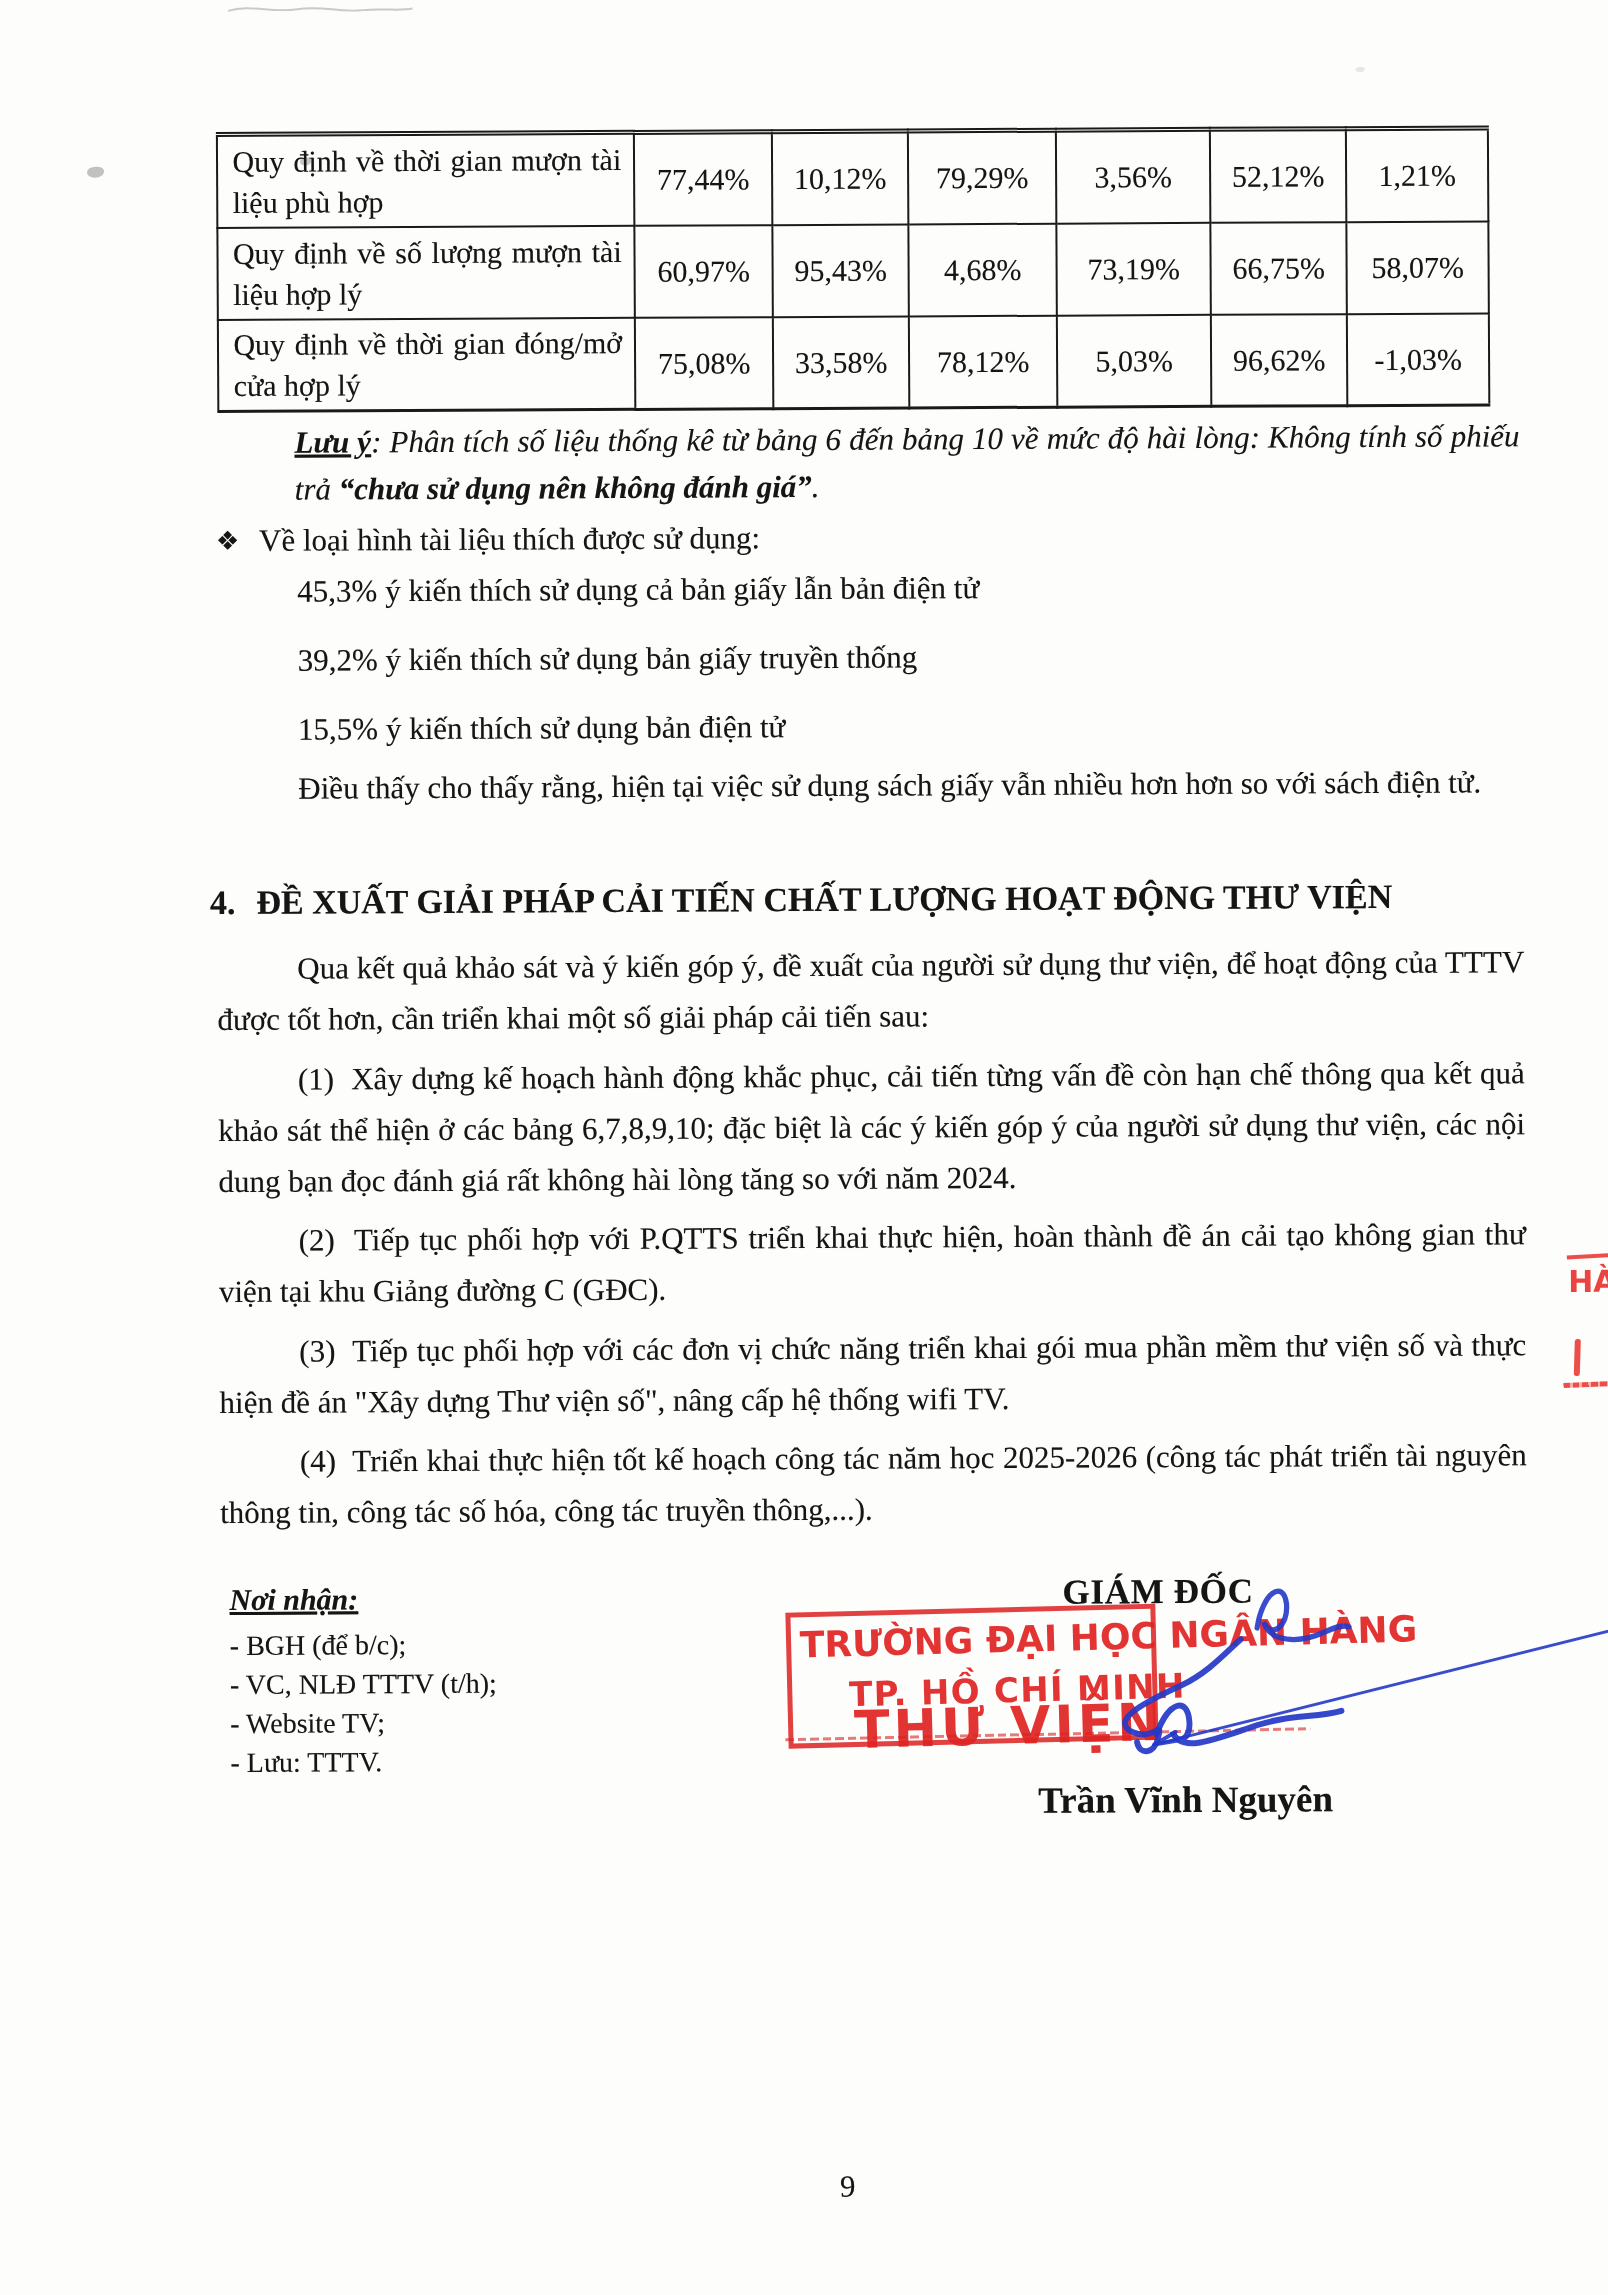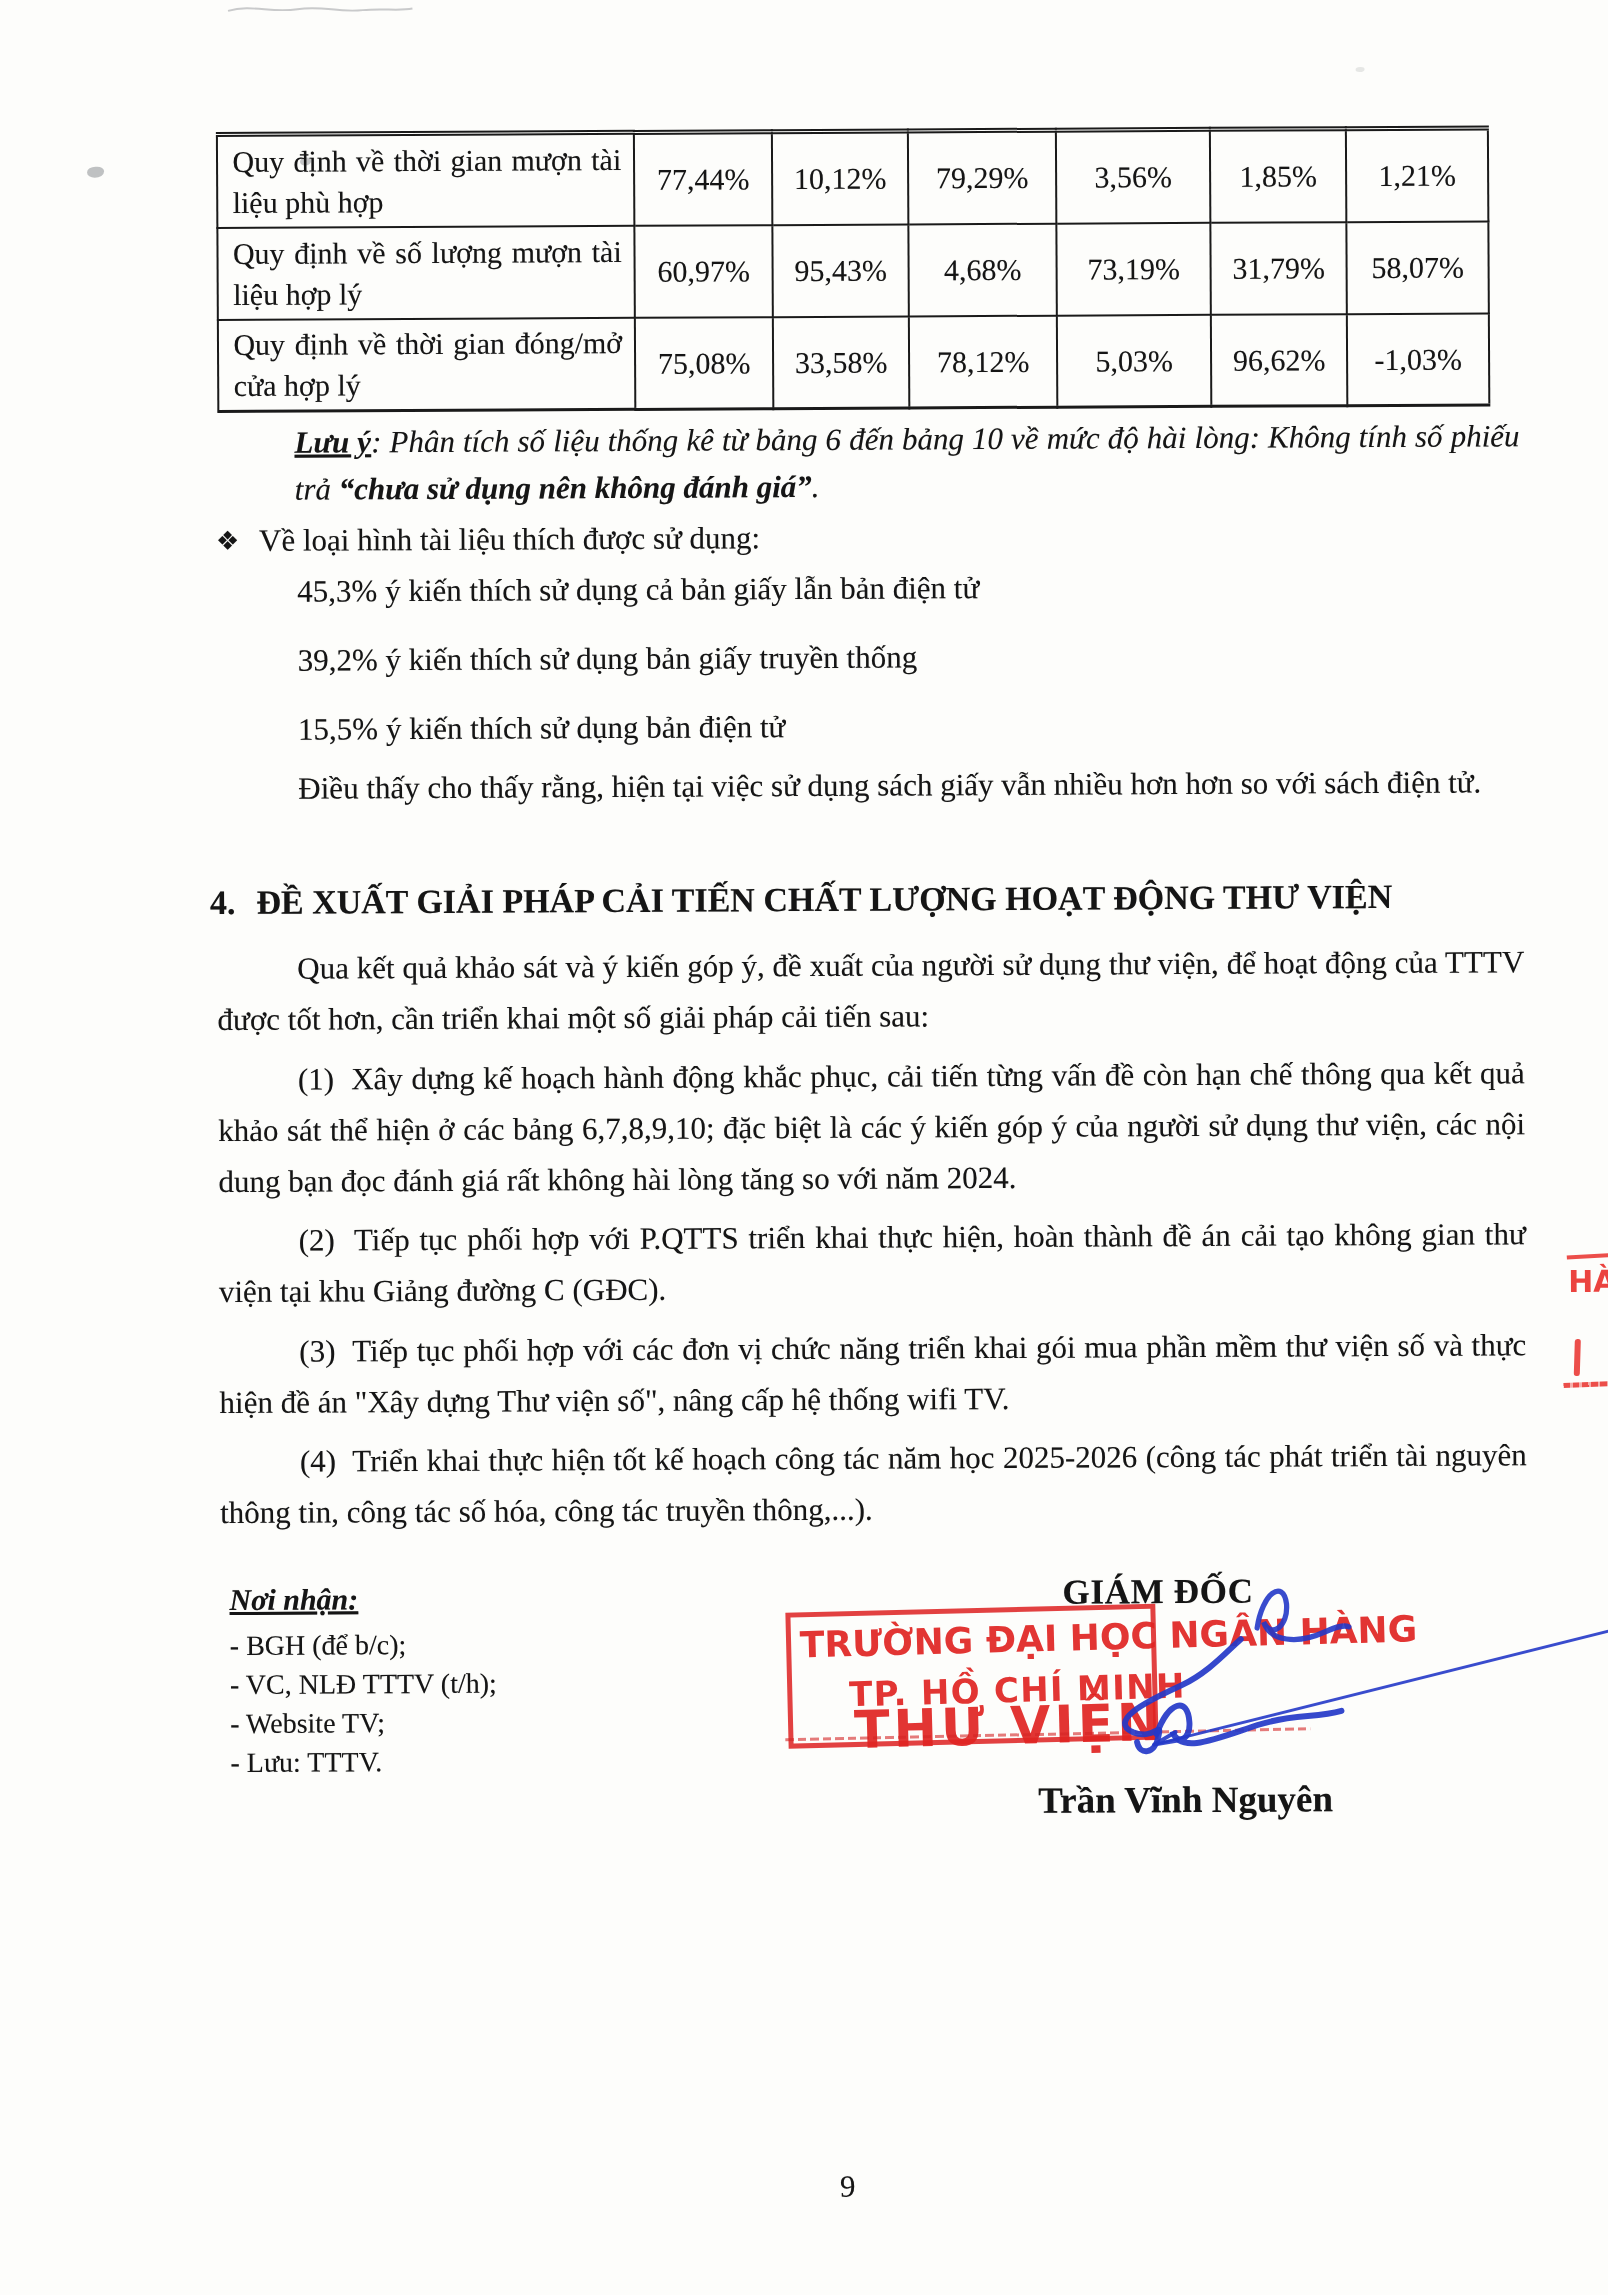--- a/index.html
+++ b/index.html
@@ -97,30 +97,30 @@
         <col style="width:136px">
         <col style="width:142px">
     </colgroup>
     <tbody>
         <tr>
       <td class="lbl">Quy định về thời gian mượn tài liệu phù hợp</td>
       <td class="val">77,44%</td>
       <td class="val">10,12%</td>
       <td class="val">79,29%</td>
       <td class="val">3,56%</td>
-      <td class="val">1,85%</td>
+      <td class="val">52,12%</td>
       <td class="val">1,21%</td>
     </tr>
     <tr>
       <td class="lbl">Quy định về số lượng mượn tài liệu hợp lý</td>
       <td class="val">60,97%</td>
       <td class="val">95,43%</td>
       <td class="val">4,68%</td>
       <td class="val">73,19%</td>
-      <td class="val">31,79%</td>
+      <td class="val">66,75%</td>
       <td class="val">58,07%</td>
     </tr>
     <tr>
       <td class="lbl">Quy định về thời gian đóng/mở cửa hợp lý</td>
       <td class="val">75,08%</td>
       <td class="val">33,58%</td>
       <td class="val">78,12%</td>
       <td class="val">5,03%</td>
       <td class="val">96,62%</td>
       <td class="val">-1,03%</td>

